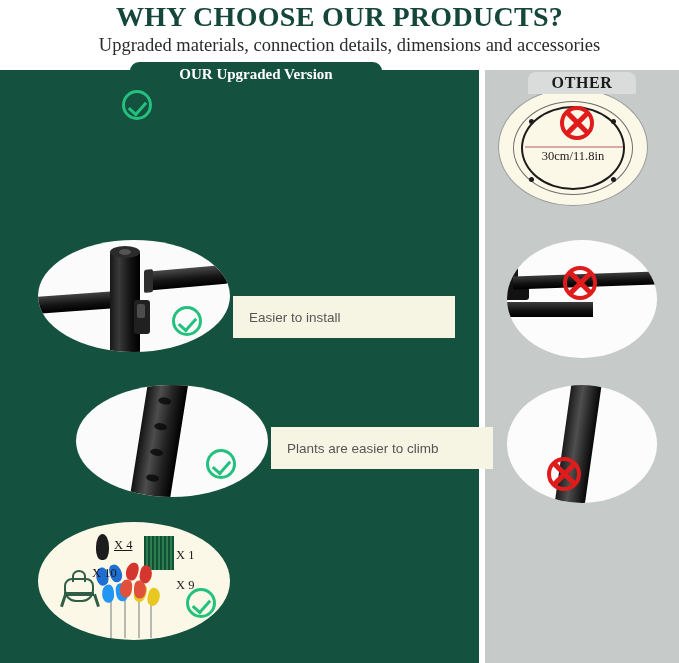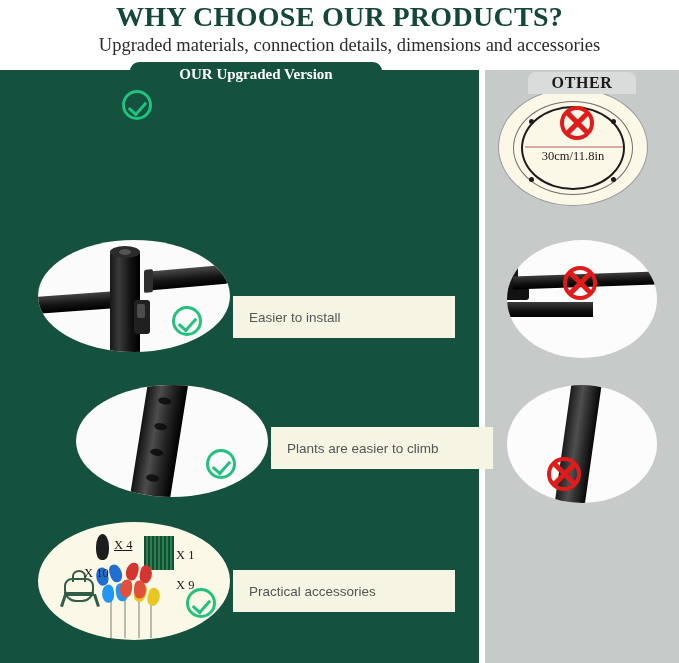--- a/index.html
+++ b/index.html
@@ -565,20 +565,17 @@
     <div class="bfly b4" style="left:96px; top:64px; transform:rotate(16deg);"></div>
     <div class="bfly b5" style="left:82px; top:58px; transform:rotate(4deg);"></div>
     <style>
       .b3::before,.b3::after{background:#2196f3;}
       .b4::before,.b4::after{background:#e8c820;}
       .b5::before,.b5::after{background:#e0503a;}
     </style>
 
     <div class="qty" style="left:76px; top:16px;text-decoration:underline;">X 4</div>
     <div class="qty" style="left:138px; top:26px;">X 1</div>
-    <div class="qty" style="left:46px; top:44px;">X 10</div>
+    <div class="qty" style="left:46px; top:44px;padding-left:8px;">X 10</div>
     <div class="qty" style="left:138px; top:56px;">X 9</div>
   </div>
   <div class="badge-check" style="left:186px; top:66px;"></div>
-  <div class="caption" style="top:48px;">
-    <div>Practical accessories</div>
-  </div>
 </div>
 
 </body></html>

